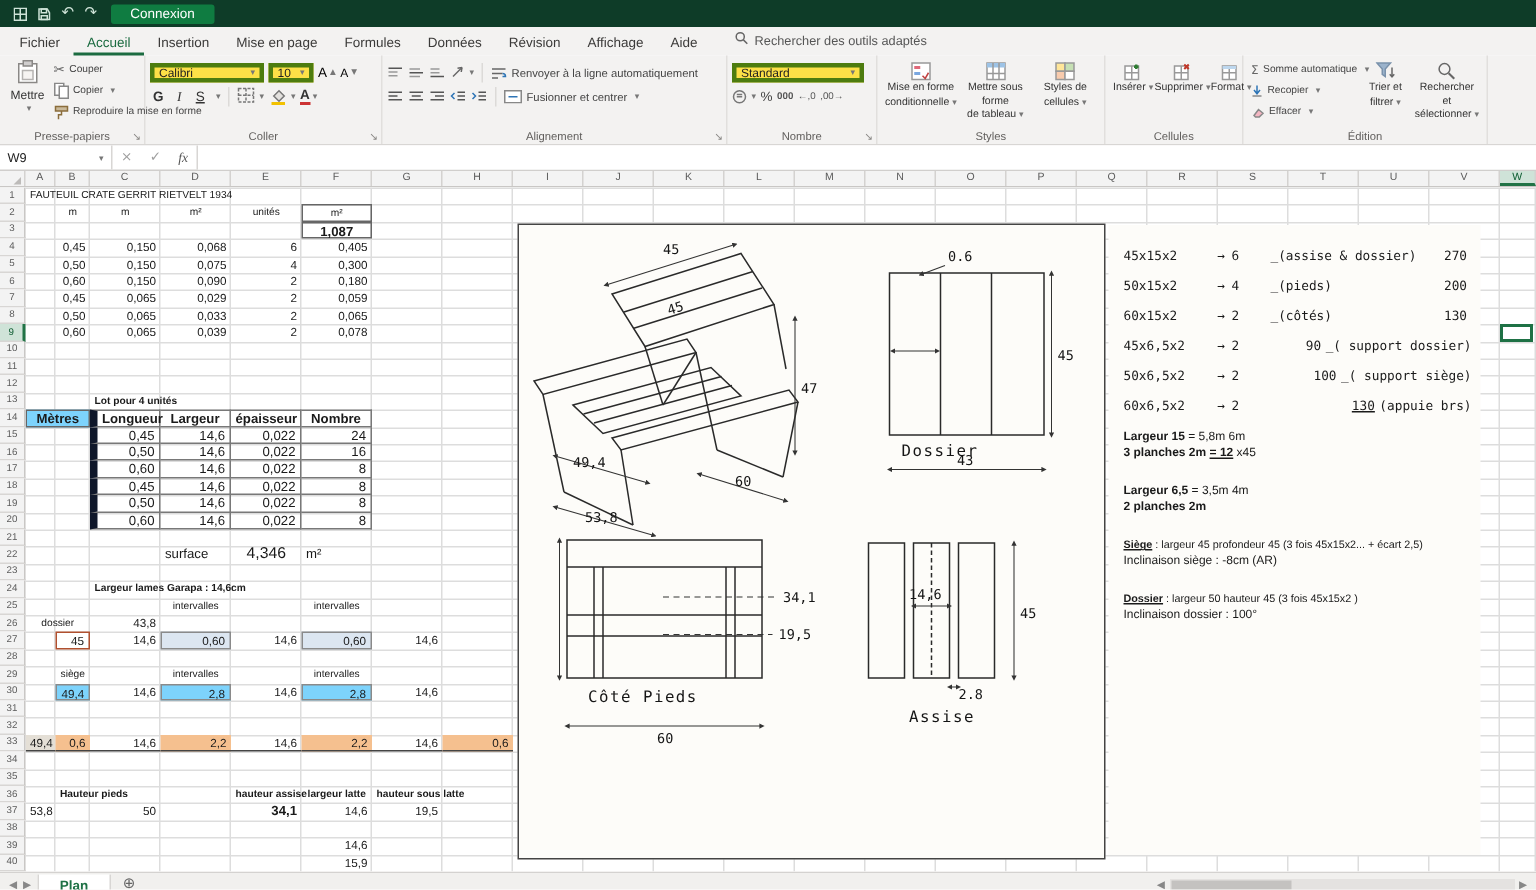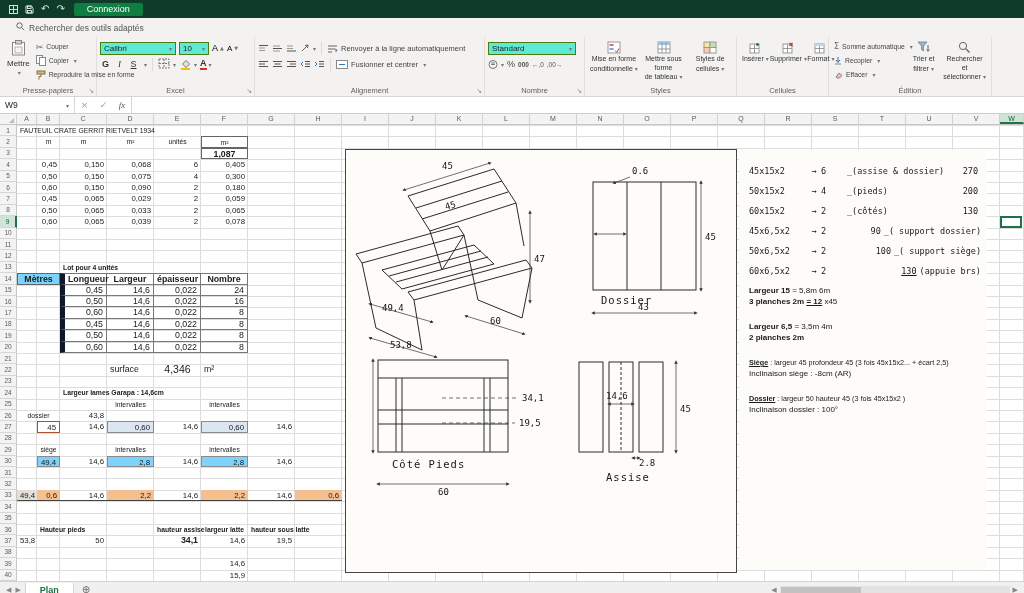--- a/index.html
+++ b/index.html
@@ -29,21 +29,21 @@
   .glabel{position:absolute;bottom:1px;left:0;right:0;text-align:center;font-size:7.5px;color:#605E5C;white-space:nowrap}
   .launch{position:absolute;right:2px;bottom:1px;font-size:7px;color:#8A8886;font-family:"DejaVu Sans",sans-serif}
   .row{display:flex;align-items:flex-start}
   .r1,.r2{display:flex;align-items:center;gap:3px;height:16px}
   .bigbtn{display:flex;flex-direction:column;align-items:center;font-size:8px;color:#333;padding:0 4px;gap:1px;cursor:pointer}
   .bigbtn2{display:flex;flex-direction:column;align-items:center;justify-content:flex-start;font-size:7px;
            color:#333;padding:1px 2px;line-height:8.5px;text-align:center;cursor:pointer;gap:1px}
   .ministack{display:flex;flex-direction:column;justify-content:flex-start;gap:1px;padding-left:2px}
   .mini{display:flex;align-items:center;gap:3px;font-size:6.8px;color:#444;height:13px;white-space:nowrap;cursor:pointer}
   .micon{display:flex;align-items:center;font-size:9px;color:#666}
-  .combo{background:#5eead4;border:1px solid #4d7c0f;font-size:8px;height:13px;display:flex;align-items:center;
+  .combo{background:#fde047;border:3px solid #4d7c0f;font-size:8px;height:13px;display:flex;align-items:center;
          justify-content:space-between;padding:0 3px;color:#222;box-sizing:border-box}
   .fmtb{font-size:9px;color:#333;width:11px;text-align:center;cursor:pointer}
   .bold{font-weight:bold}.ital{font-style:italic;font-family:"Liberation Serif",serif}.und{text-decoration:underline}
   .vsep{width:1px;height:13px;background:#DCDAD8;margin:0 2px}
   .ibtn{display:flex;align-items:center;cursor:pointer}
   .fc{font-size:9px;font-weight:bold;color:#333;border-bottom:2px solid #C33;line-height:9px}
   .wrapbtn{display:flex;align-items:center;gap:3px;font-size:7.5px;color:#444;white-space:nowrap;cursor:pointer}
   .tinytxt{font-size:6.5px;color:#555}
 
   
@@ -128,20 +128,31 @@
           <rect x="2.5" y="5.5" width="4" height="2.5" fill="none" stroke="#CFE3D8"></rect>
         </svg>
     </span>
     <span class="qicon glyph">↶</span>
     <span class="qicon glyph">↷</span>
   </div>
   <button class="connect">Connexion</button>
 </div>
 
 <div class="tabrow">
+  <div id="tabs" class="tabs">
+      <div class="rtab">Fichier</div>
+      <div class="rtab act">Accueil</div>
+      <div class="rtab">Insertion</div>
+      <div class="rtab">Mise en page</div>
+      <div class="rtab">Formules</div>
+      <div class="rtab">Données</div>
+      <div class="rtab">Révision</div>
+      <div class="rtab">Affichage</div>
+      <div class="rtab">Aide</div>
+    </div>
   <div class="tellme">
     <span class="glyph">
       <svg width="9" height="9">
           <circle cx="3.5" cy="3.5" r="2.7" fill="none" stroke="#666"></circle>
           <line x1="5.6" y1="5.6" x2="8.2" y2="8.2" stroke="#666"></line>
         </svg>
     </span>
     <span>Rechercher des outils adaptés</span>
   </div>
 </div>
@@ -223,21 +234,21 @@
             <path d="M3.5,6 L7,2.5 L10.5,6 L7,9.5 Z" fill="#E3E1DE" stroke="#777"></path>
             <rect x="2" y="10" width="9" height="2" fill="#F2C100"></rect>
           </svg>
         <span class="car">▾</span>
       </span>
       <span class="ibtn">
         <span class="fc">A</span>
           <span class="car">▾</span>
       </span>
     </div>
-    <div class="glabel"><span>Excel</span></div>
+    <div class="glabel"><span>Coller</span></div>
     <span class="launch">↘</span>
   </div>
 
   <div class="grp" style="width:230px">
     <div class="r1">
       <span class="ibtn">
           <svg width="11" height="9">
             <line x1="1" y1="1.5" x2="10" y2="1.5" stroke="#555"></line>
             <line x1="1" y1="4" x2="7" y2="4" stroke="#999"></line>
             <line x1="1" y1="6.5" x2="7" y2="6.5" stroke="#999"></line>

